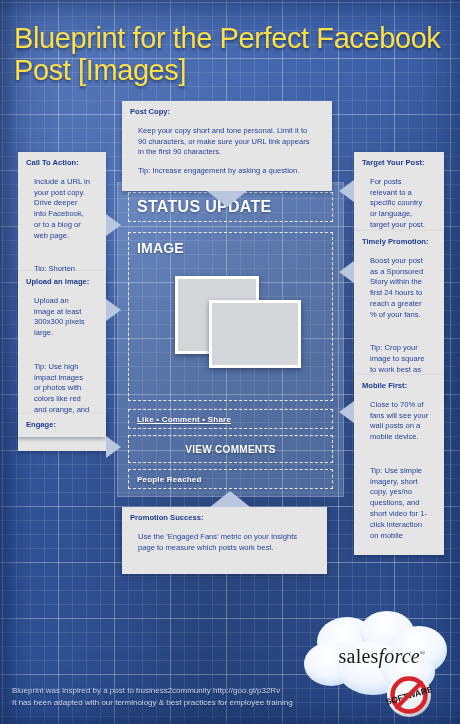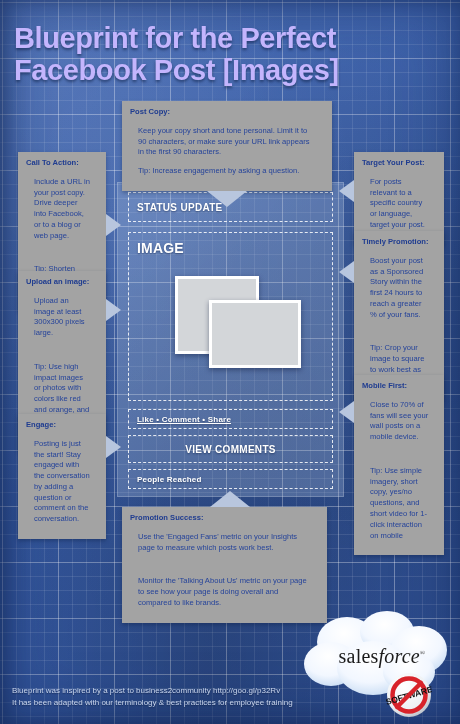--- a/index.html
+++ b/index.html
@@ -32,29 +32,29 @@
       radial-gradient(ellipse at 45% 92%, rgba(0,0,0,.14), transparent 50%);
     mix-blend-mode:normal;pointer-events:none;
   }
   
   #vig{position:absolute;inset:0;pointer-events:none;
     box-shadow:inset 0 0 60px rgba(15,35,80,.55), inset 6px 0 18px rgba(15,35,80,.45);}
 
   
   #title{
     position:absolute;left:14px;top:22px;width:430px;
-    color:#c4b5fd;font-weight:bold;font-size:29px;line-height:1.12;
+    color:#fde047;font-weight:normal;font-size:29px;line-height:1.12;
     letter-spacing:-.4px;
     text-shadow:0 2px 3px rgba(10,25,60,.55);
   }
 
   
   .callout{
     position:absolute;
-    background:#a3a3a3;
+    background:#e5e5e5;
     color:#25439a;
     font-size:7.6px;line-height:1.42;
     padding:6px 7px 6px 8px;
     box-sizing:border-box;
     box-shadow:0 2px 4px rgba(10,25,60,.35);
   }
   .callout b,.callout .hd{display:block;font-weight:bold;color:#1f3c90;}
   .callout p{margin:8px;}
   .callout .gap{height:7px;}
   
@@ -72,21 +72,21 @@
     border:1px solid rgba(255,255,255,.20);
   }
   .fbox{
     position:absolute;left:10px;right:10px;
     border:1px dashed rgba(255,255,255,.85);
     box-sizing:border-box;
     color:#ffffff;font-weight:bold;
     text-shadow:0 1px 2px rgba(10,25,60,.5);
     display:flex;align-items:center;
   }
-  #fb-status{top:9px;height:30px;font-size:10px;letter-spacing:.3px;padding-left:8px;}
+  #fb-status{top:9px;height:30px;font-size:16px;letter-spacing:.3px;padding-left:8px;}
   #fb-image{top:49px;height:169px;font-size:14px;letter-spacing:.2px;padding-left:8px;align-items:flex-start;padding-top:7px;}
   #fb-lcs{top:226px;height:20px;font-size:8px;padding-left:8px;letter-spacing:.2px;text-decoration:underline;}
   #fb-view{top:252px;height:28px;font-size:10px;letter-spacing:.3px;justify-content:center;}
   #fb-reach{top:286px;height:20px;font-size:8px;padding-left:8px;letter-spacing:.2px;}
 
   
   .photo{position:absolute;background:#d3d6d9;border:3px solid #ffffff;box-shadow:0 2px 5px rgba(10,25,60,.45);}
   #photo-a{left:175px;top:276px;width:78px;height:72px;}
   #photo-b{left:209px;top:300px;width:86px;height:62px;}
 
@@ -155,21 +155,20 @@
 <div class="callout" style="left:18px;top:271px;width:88px;">
   <span class="hd">Upload an image:</span>
   <p>Upload an image at least 300x300 pixels large.</p>
   <div class="gap"></div>
   <p>Tip: Use high impact images or photos with colors like red and orange, and close-up people, not logos.</p>
   <div class="ptr ptr-right" style="right:-15px;top:28px;"></div>
 </div>
 
 <div class="callout" style="left:18px;top:414px;width:88px;">
   <span class="hd">Engage:</span>
-  <p>Posting is just the start! Stay engaged with the conversation by adding a question or comment on the conversation.</p>
   <div class="ptr ptr-right" style="right:-15px;top:22px;"></div>
 </div>
 
 <div class="callout" style="left:354px;top:152px;width:90px;">
   <span class="hd">Target Your Post:</span>
   <p>For posts relevant to a specific country or language, target your post.</p>
   <div class="ptr ptr-left" style="left:-15px;top:28px;"></div>
 </div>
 
 <div class="callout" style="left:354px;top:231px;width:90px;">
@@ -186,21 +185,20 @@
   <div class="gap"></div>
   <p>Tip: Use simple imagery, short copy, yes/no questions, and short video for 1-click interaction on mobile</p>
   <div class="ptr ptr-left" style="left:-15px;top:26px;"></div>
 </div>
 
 <div class="callout" style="left:122px;top:507px;width:205px;">
   <div class="ptr ptr-up" style="left:88px;top:-16px;"></div>
   <span class="hd">Promotion Success:</span>
   <p>Use the 'Engaged Fans' metric on your Insights page to measure which posts work best.</p>
   <div class="gap"></div>
-  <p>Monitor the 'Talking About Us' metric on your page to see how your page is doing overall and compared to like brands.</p>
 </div>
 
 <div id="cloud">
   <svg width="160" height="96" viewBox="0 0 160 96" aria-hidden="true">
     <defs>
       <radialGradient id="cg" cx="45%" cy="32%" r="72%">
         <stop offset="0%" stop-color="#ffffff"></stop>
         <stop offset="62%" stop-color="#f2f7ff"></stop>
         <stop offset="100%" stop-color="#c9ddf4"></stop>
       </radialGradient>

